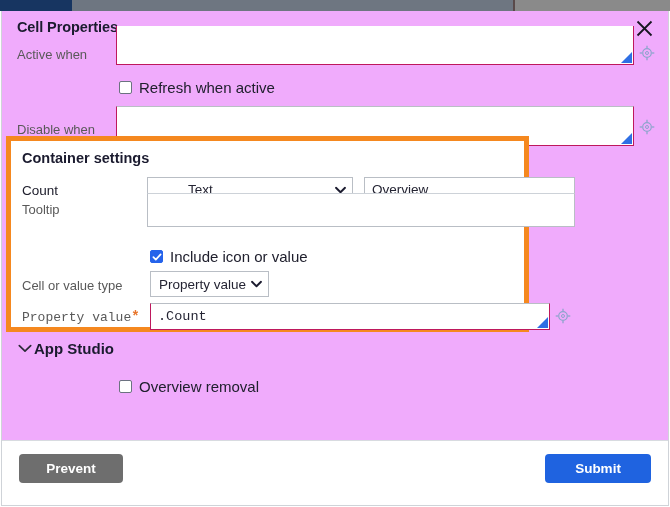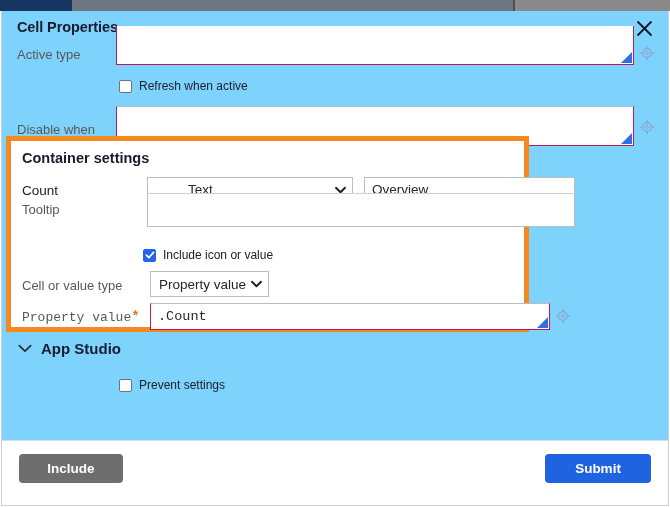--- a/index.html
+++ b/index.html
@@ -44,21 +44,21 @@
     background: #8a8a8a;
   }
 
   
   #cell-properties-dialog {
     position: absolute;
     top: 11px;
     left: 1px;
     width: 668px;
     height: 495px;
-    background: #7dd3fc;
+    background: #f0abfc;
     border: 1px solid #cfd3d8;
     border-top: none;
     box-sizing: border-box;
   }
 
   #dialog-header {
     position: absolute;
     top: 0; left: 0;
     width: 100%;
     height: 35px;
@@ -183,21 +183,21 @@
     cursor: pointer;
     display: flex;
     align-items: center;
     justify-content: center;
   }
   .checkbox-box.checked {
     background: #2563eb;
     border-color: #2563eb;
   }
   .checkbox-label {
-    font-size: 12px;
+    font-size: 15px;
     color: #20202e;
     white-space: nowrap;
     cursor: pointer;
   }
 
   
   #container-settings-panel {
     position: absolute;
     left: 4px;
     top: 125px;
@@ -223,21 +223,21 @@
     top: 325px;
     width: 100%;
     height: 70px;
   }
   #app-studio-header {
     position: absolute;
     left: 16px;
     top: 4px;
     display: flex;
     align-items: center;
-    gap: 9px;
+    gap: 2px;
     cursor: pointer;
   }
   #app-studio-title {
     font-size: 15px;
     font-weight: bold;
     color: #1b1b2f;
   }
 
   
   #dialog-footer {
@@ -290,21 +290,21 @@
     <div id="dialog-title">Cell Properties</div>
     <div id="dialog-close-button">
       <svg width="19" height="19" viewBox="0 0 19 19" aria-hidden="true">
         <line x1="2.5" y1="2.5" x2="16.5" y2="16.5" stroke="#16161f" stroke-width="1.8"></line>
         <line x1="16.5" y1="2.5" x2="2.5" y2="16.5" stroke="#16161f" stroke-width="1.8"></line>
       </svg>
     </div>
   </div>
 
   <div class="form-row" style="top:25px;">
-    <div class="field-label" style="top:11px;">Active type</div>
+    <div class="field-label" style="top:11px;">Active when</div>
     <div class="expr-box" style="left:114px; top:-10px; width:518px; height:39px; border-top:none;">
       <div class="expr-resize"></div>
     </div>
     <div class="crosshair-icon" style="left:637px; top:9px;">
       <svg width="16" height="16" viewBox="0 0 16 16" aria-hidden="true">
         <circle cx="8" cy="8" r="4.3" fill="none" stroke="#8da4cc" stroke-width="1.2"></circle>
         <circle cx="8" cy="8" r="1.5" fill="none" stroke="#8da4cc" stroke-width="1"></circle>
         <line x1="8" y1="0.7" x2="8" y2="3" stroke="#8da4cc" stroke-width="1.3"></line>
         <line x1="8" y1="13" x2="8" y2="15.3" stroke="#8da4cc" stroke-width="1.3"></line>
         <line x1="0.7" y1="8" x2="3" y2="8" stroke="#8da4cc" stroke-width="1.3"></line>
@@ -356,21 +356,21 @@
       </div>
     </div>
 
     <div class="form-row" style="top:52px; height:34px;">
       <div class="field-label" style="left:11px; top:9px;">Tooltip</div>
       <div class="text-input" style="left:136px; top:0px; width:428px; height:34px; border-top-color:#cdd2d8;">
         <span></span>
       </div>
     </div>
 
-    <div class="checkbox-row" style="left:132px; top:107px;">
+    <div class="checkbox-row" style="left:139px; top:107px;">
       <div class="checkbox-box checked">
         <svg width="10" height="10" viewBox="0 0 10 10" aria-hidden="true">
           <polyline points="1.4,5.2 3.8,7.6 8.6,2.4" fill="none" stroke="#ffffff" stroke-width="1.7" stroke-linecap="round" stroke-linejoin="round"></polyline>
         </svg>
       </div>
       <div class="checkbox-label">Include icon or value</div>
     </div>
 
     <div class="form-row" style="top:130px; height:30px;">
       <div class="field-label" style="left:11px; top:7px;">Cell or value type</div>
@@ -411,22 +411,22 @@
       <span style="display:flex;">
         <svg width="14" height="9" viewBox="0 0 14 9" aria-hidden="true">
           <polyline points="1.3,1.6 7,7.2 12.7,1.6" fill="none" stroke="#2b2b38" stroke-width="1.7" stroke-linecap="round" stroke-linejoin="round"></polyline>
         </svg>
       </span>
       <span id="app-studio-title">App Studio</span>
     </div>
 
     <div class="checkbox-row" style="left:117px; top:42px;">
       <div class="checkbox-box"></div>
-      <div class="checkbox-label">Prevent settings</div>
+      <div class="checkbox-label">Overview removal</div>
     </div>
   </div>
 
   <div id="dialog-footer">
-    <div id="cancel-button" class="footer-button">Include</div>
+    <div id="cancel-button" class="footer-button">Prevent</div>
     <div id="submit-button" class="footer-button">Submit</div>
   </div>
 
 </div>
 
 </body></html>

